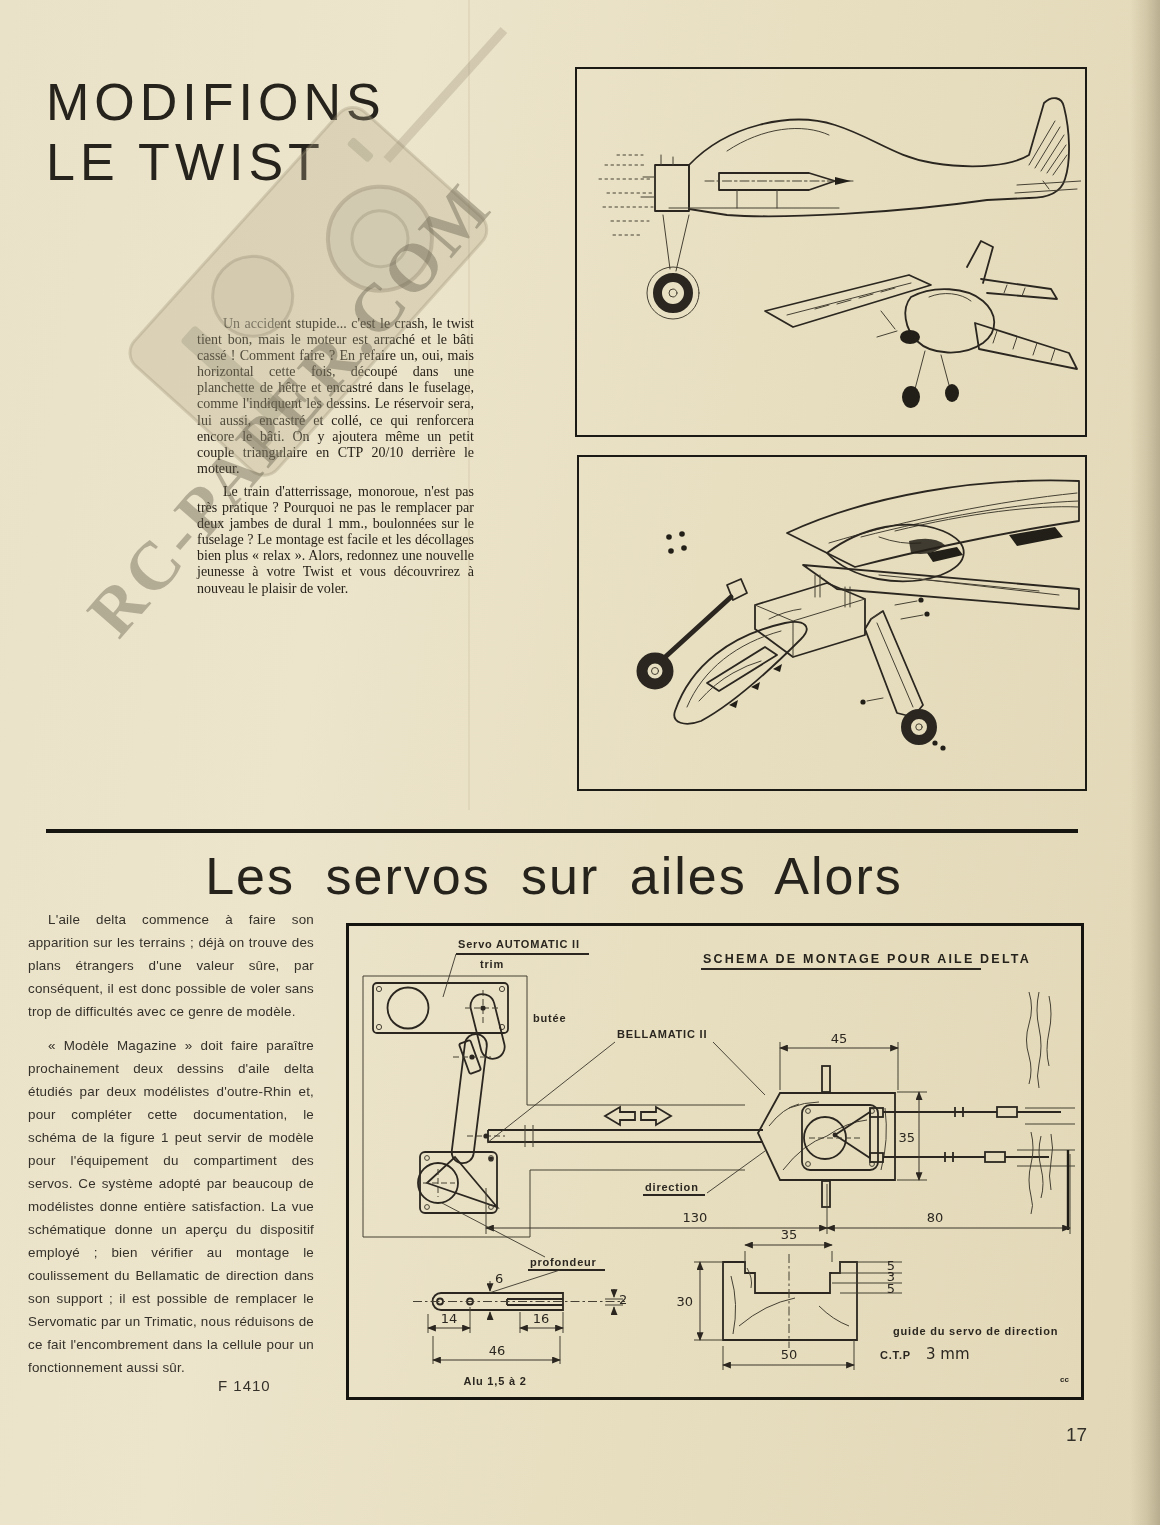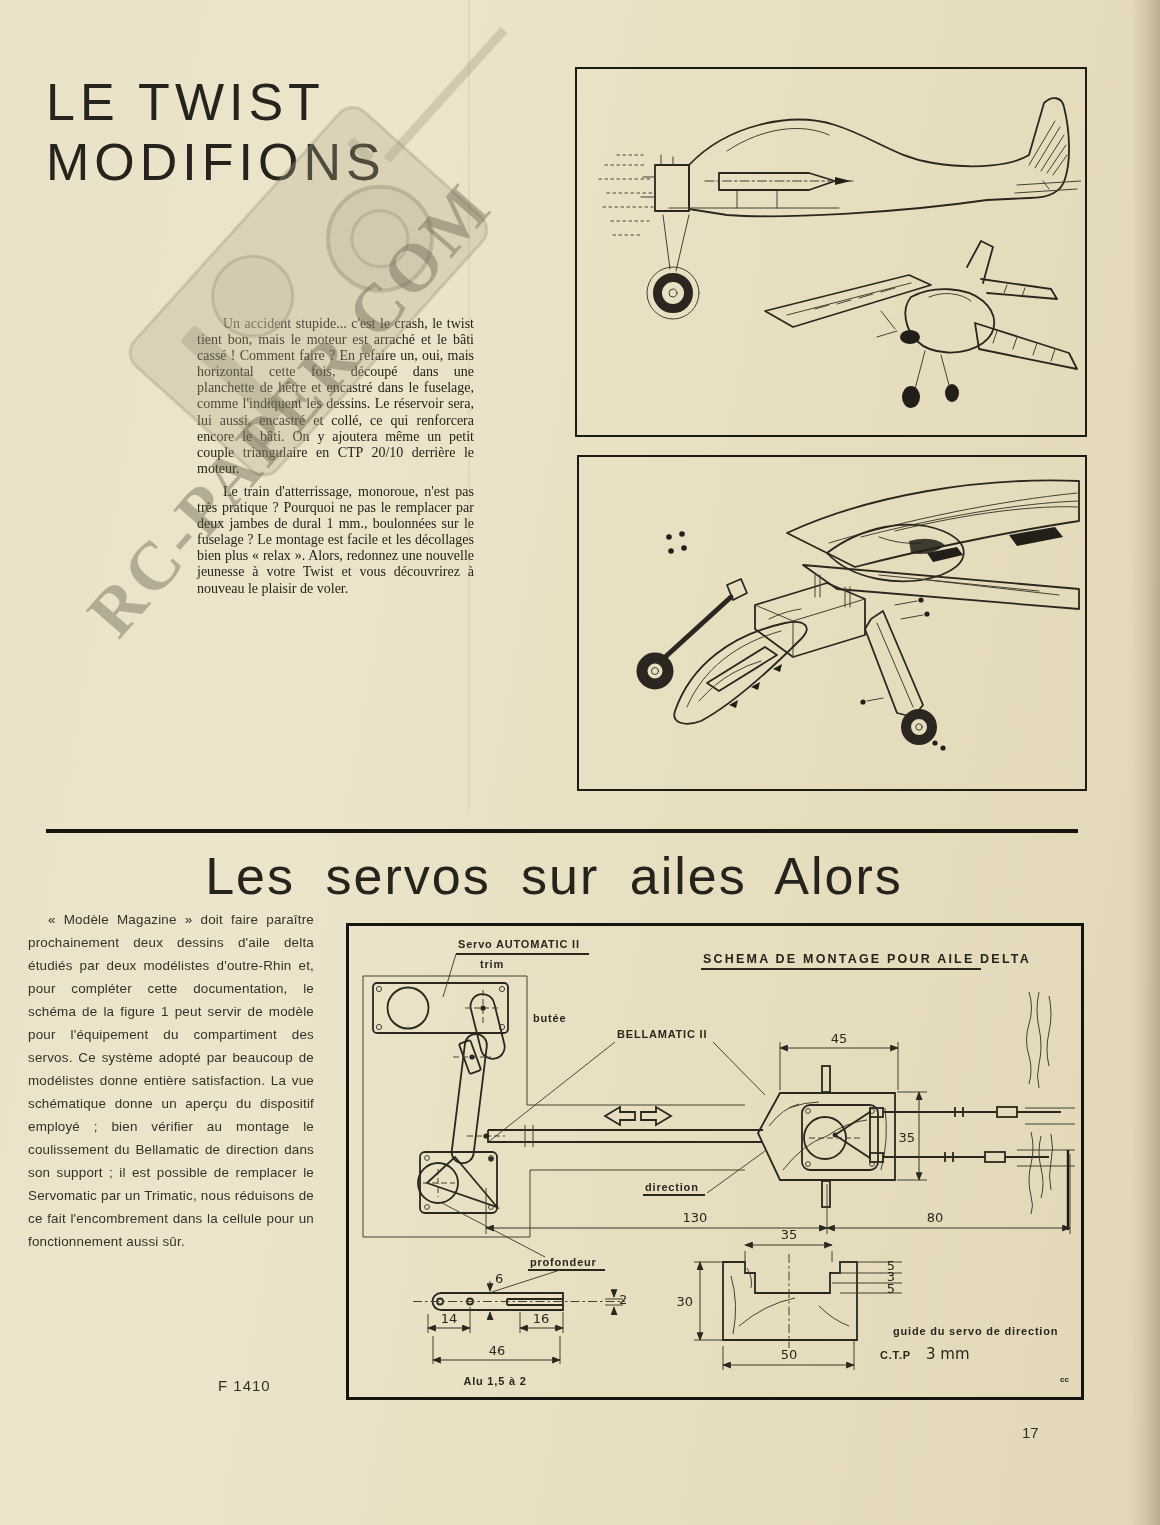--- a/index.html
+++ b/index.html
@@ -33,22 +33,22 @@
   .a2{position:absolute;left:28px;top:908px;width:286px;
       font-family:"Liberation Sans",sans-serif;
       font-size:13.4px;line-height:23px;letter-spacing:0.2px;color:#34312a;text-align:justify;}
   .a2 p{margin:0 0 11px 0;text-indent:20px;}
   .ref{position:absolute;left:218px;top:1377px;
       font-family:"Liberation Sans",sans-serif;font-size:15px;color:#34312a;letter-spacing:1px;}
 
   
   .dframe{position:absolute;left:346px;top:923px;width:732px;height:471px;border:3px solid #16140e;}
 
-  .pageno{position:absolute;left:1022px;top:1424px;
-      font-family:"Liberation Sans",sans-serif;font-size:15px;color:#33302a;}
+  .pageno{position:absolute;left:1066px;top:1424px;
+      font-family:"Liberation Sans",sans-serif;font-size:19px;color:#33302a;}
 
   
   .wm{position:absolute;left:0;top:0;width:620px;height:700px;pointer-events:none;}
   .wm-text{position:absolute;left:72px;top:600px;transform-origin:0 0;transform:rotate(-49deg);
       font-family:"Liberation Serif",serif;font-weight:bold;font-size:68px;letter-spacing:4px;
       color:rgba(103,95,77,0.42);white-space:nowrap;}
 
   
   svg{display:block;}
   .thin{stroke:#454033;stroke-width:1;fill:none;}
@@ -64,22 +64,22 @@
   .dim{font:13px "DejaVu Sans",sans-serif;fill:#2b2720;}
   .dimbig{font:15px "DejaVu Sans",sans-serif;fill:#2b2720;}
   .tiny{font:bold 8px "Liberation Sans",sans-serif;fill:#2b2720;}
 </style>
 </head>
 <body>
 
 <div class="paper">
 
   <div class="h1">
+    <div>MODIFIONS</div>
     <div>LE TWIST</div>
-    <div>MODIFIONS</div>
   </div>
 
   <div class="a1">
     <p>Un accident stupide... c'est le crash, le twist tient bon, mais le moteur est arraché et le bâti cassé ! Comment faire ? En refaire un, oui, mais horizontal cette fois, découpé dans une planchette de hêtre et encastré dans le fuselage, comme l'indiquent les dessins. Le réservoir sera, lui aussi, encastré et collé, ce qui renforcera encore le bâti. On y ajoutera même un petit couple triangulaire en CTP 20/10 derrière le moteur.</p>
     <p>Le train d'atterrissage, monoroue, n'est pas très pratique ? Pourquoi ne pas le remplacer par deux jambes de dural 1 mm., boulonnées sur le fuselage ? Le montage est facile et les décollages bien plus « relax ». Alors, redonnez une nouvelle jeunesse à votre Twist et vous découvrirez à nouveau le plaisir de voler.</p>
   </div>
 
   <div class="frame frame1">
     <svg width="504" height="362" viewBox="0 0 504 362">
       <g class="med" stroke-linecap="round" stroke-linejoin="round">
@@ -179,20 +179,21 @@
         <circle cx="364" cy="291" r="2.6" fill="#221f18" stroke="none"></circle>
       </g>
     </svg>
   </div>
 
   <div class="divider"></div>
 
   <div class="h2">Les servos sur ailes Alors</div>
 
   <div class="a2">
+    <p>L'aile delta commence à faire son apparition sur les terrains ; déjà on trouve des plans étrangers d'une valeur sûre, par conséquent, il est donc possible de voler sans trop de difficultés avec ce genre de modèle.</p>
     <p>« Modèle Magazine » doit faire paraître prochainement deux dessins d'aile delta étudiés par deux modélistes d'outre-Rhin et, pour compléter cette documentation, le schéma de la figure 1 peut servir de modèle pour l'équipement du compartiment des servos. Ce système adopté par beaucoup de modélistes donne entière satisfaction. La vue schématique donne un aperçu du dispositif employé ; bien vérifier au montage le coulissement du Bellamatic de direction dans son support ; il est possible de remplacer le Servomatic par un Trimatic, nous réduisons de ce fait l'encombrement dans la cellule pour un fonctionnement aussi sûr.</p>
   </div>
   <div class="ref">F 1410</div>
 
   <div class="dframe">
     <svg width="726" height="465" viewBox="0 0 726 465">
       <defs>
         <marker id="ar" viewBox="0 0 10 8" refX="9" refY="4" markerWidth="9" markerHeight="7" orient="auto-start-reverse">
           <path d="M0,0 L10,4 L0,8 Z" fill="#2b2720"></path>
         </marker>

